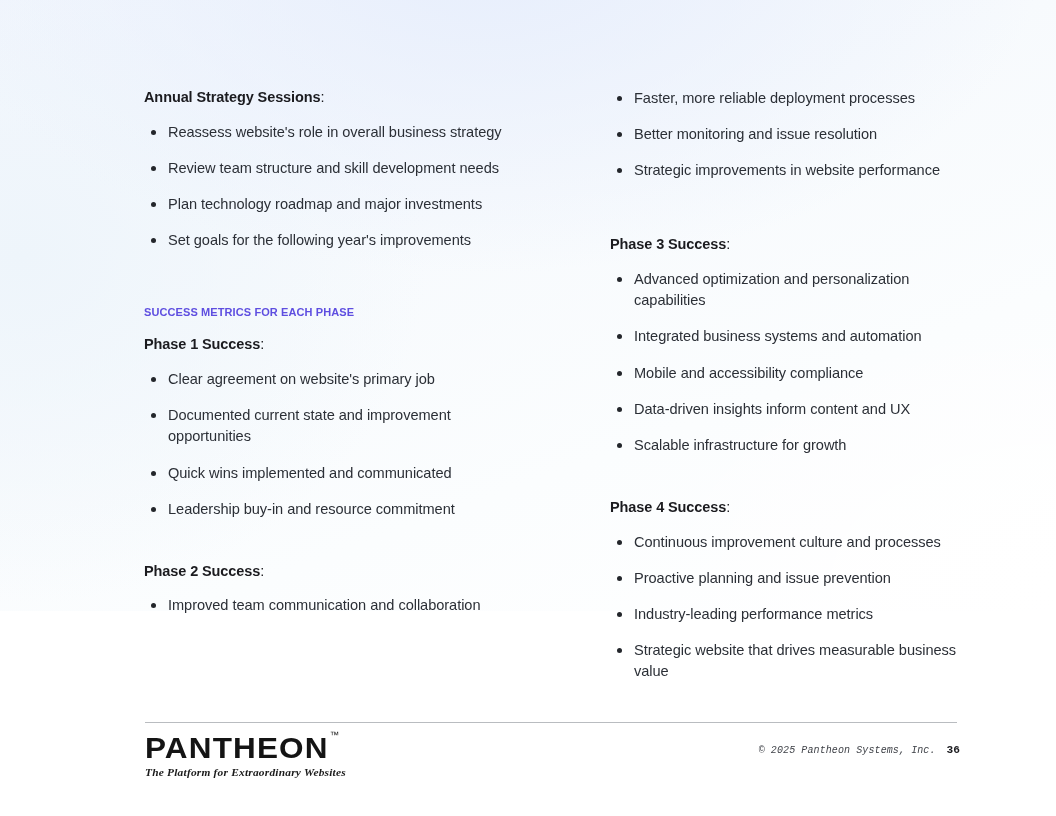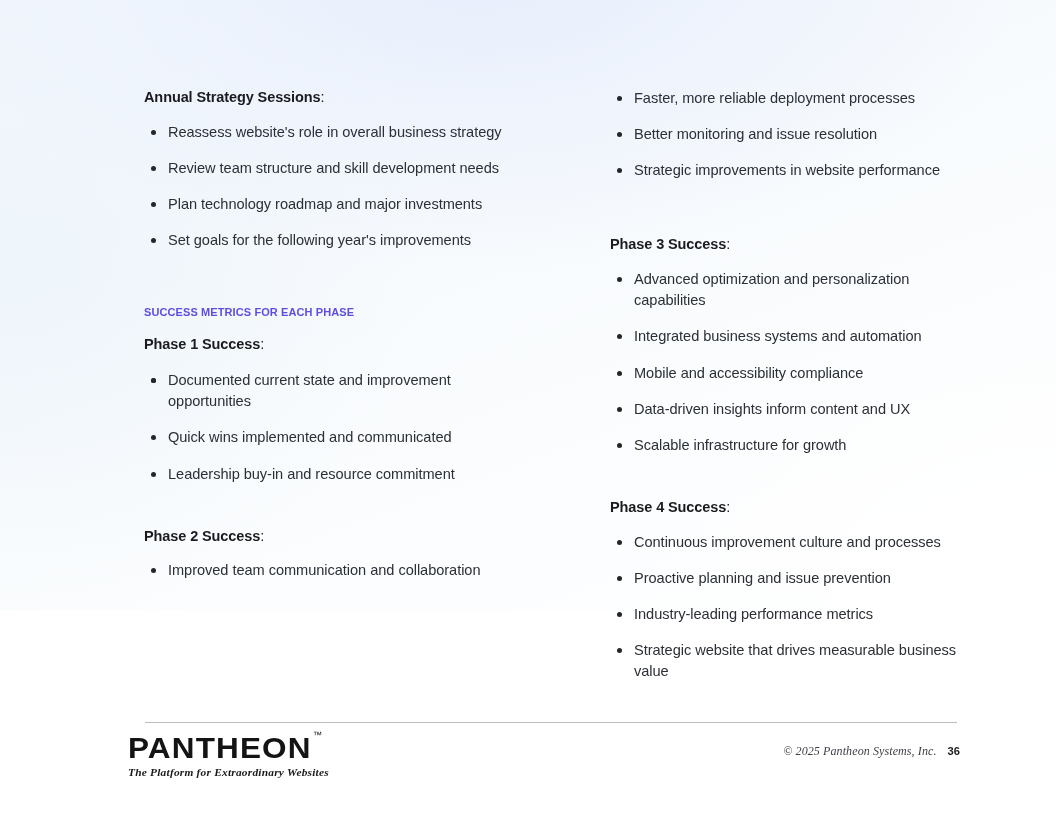--- a/index.html
+++ b/index.html
@@ -96,21 +96,21 @@
     position: absolute;
     left: 145px;
     top: 722px;
     width: 812px;
     height: 1px;
     background: #b9bcc0;
   }
 
   .logo-block {
     position: absolute;
-    left: 128px;
+    left: 145px;
     top: 733px;
     width: 300px;
   }
   .logo-word {
     position: relative;
     display: inline-block;
     font-family: "Liberation Sans", sans-serif;
     font-weight: bold;
     font-size: 30px;
     letter-spacing: 1.1px;
@@ -143,28 +143,28 @@
   .footer-right {
     position: absolute;
     right: 96px;
     top: 744px;
     display: flex;
     align-items: baseline;
     gap: 11px;
     white-space: nowrap;
   }
   .copyright {
-    font-family: Liberation Serif, serif;
+    font-family: Liberation Mono, monospace;
     font-style: italic;
-    font-size: 12px;
+    font-size: 10px;
     color: #3c3f45;
     letter-spacing: 0.1px;
   }
   .pagenum {
-    font-family: Liberation Sans, sans-serif;
+    font-family: Liberation Mono, monospace;
     font-weight: bold;
     font-size: 11.2px;
     color: #1b1b1f;
   }
 </style>
 </head>
 <body>
 
 <div class="slide">
 
@@ -195,20 +195,21 @@
 
       <div class="gap-xl"></div>
 
       <div class="section-title">SUCCESS METRICS FOR EACH PHASE</div>
 
       <div class="subhead"><span>Phase 1 Success</span><span class="colon">:</span></div>
 
       <ul class="bullets">
         <li>
           <span class="dot"></span>
+          <span>Clear agreement on website's primary job</span>
         </li>
         <li>
           <span class="dot"></span>
           <span>Documented current state and improvement opportunities</span>
         </li>
         <li>
           <span class="dot"></span>
           <span>Quick wins implemented and communicated</span>
         </li>
         <li>

